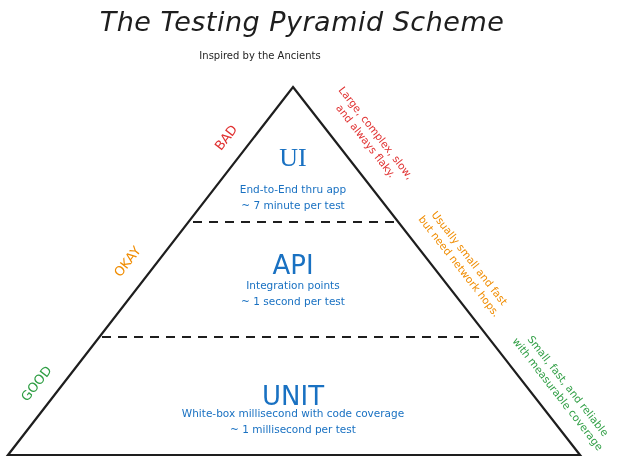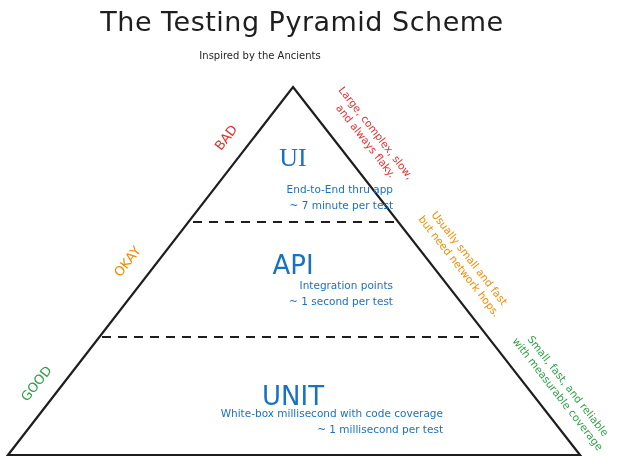--- a/index.html
+++ b/index.html
@@ -1,24 +1,24 @@
 <!DOCTYPE html>
 <html><head>
 <meta charset="utf-8">
 <style>
   html, body { margin: 0; padding: 0; background: #ffffff; }
   body { width: 620px; height: 464px; position: relative; overflow: hidden;
          font-family: "DejaVu Sans", sans-serif; }
   .title { position: absolute; left: 0; width: 604px; top: 6px; text-align: center;
-           font-size: 27px; color: #1e1e1e; letter-spacing: 0.5px; }
+           font-size: 27px; color: #1e1e1e; letter-spacing: 0.5px; font-style: italic; }
   .subtitle { position: absolute; left: 0; width: 520px; top: 50px; text-align: center;
               font-size: 10px; color: #1e1e1e; }
   svg.diagram { position: absolute; left: 0; top: 0; }
   .layer-title { position: absolute; text-align: center; color: #1971c2; font-size: 26px; }
-  .layer-desc { position: absolute; text-align: right; color: #1971c2; font-size: 10.5px; line-height: 16px; }
+  .layer-desc { position: absolute; text-align: center; color: #1971c2; font-size: 10.5px; line-height: 16px; }
   .side-label { position: absolute; font-size: 13px; white-space: nowrap; transform-origin: center center; }
   .note { position: absolute; font-size: 10.5px; line-height: 13px; white-space: nowrap;
           transform-origin: left top; text-align: center; }
 </style>
 </head>
 <body>
 
 <div class="title">The Testing Pyramid Scheme</div>
 <div class="subtitle">Inspired by the Ancients</div>
 

